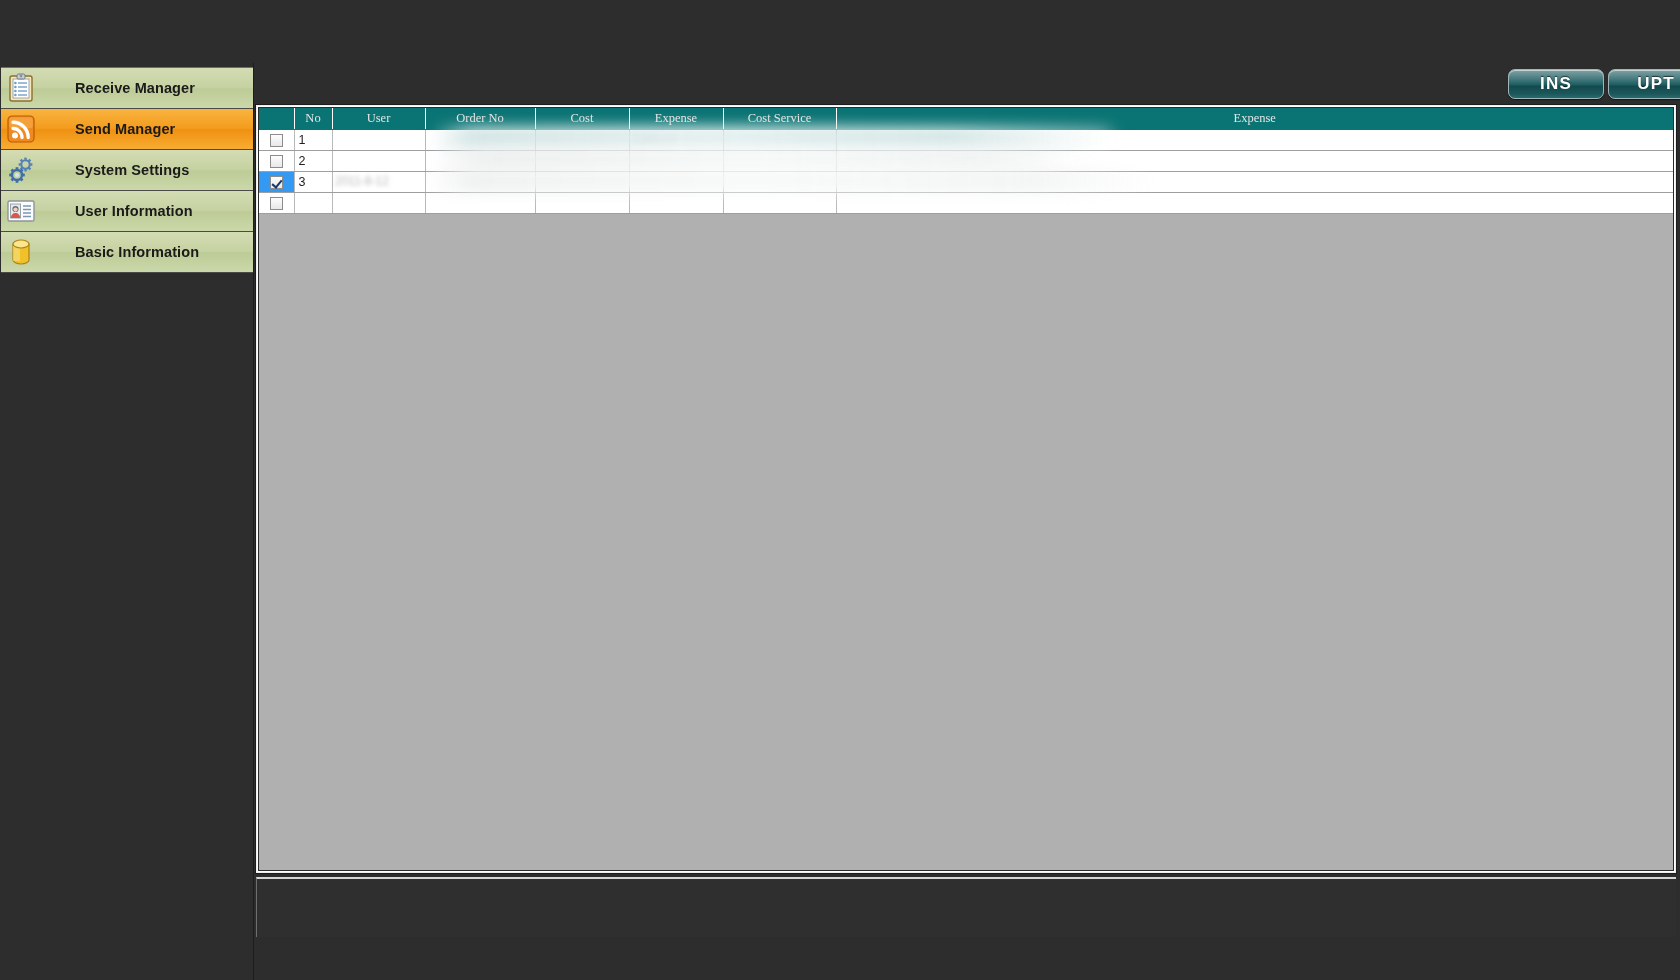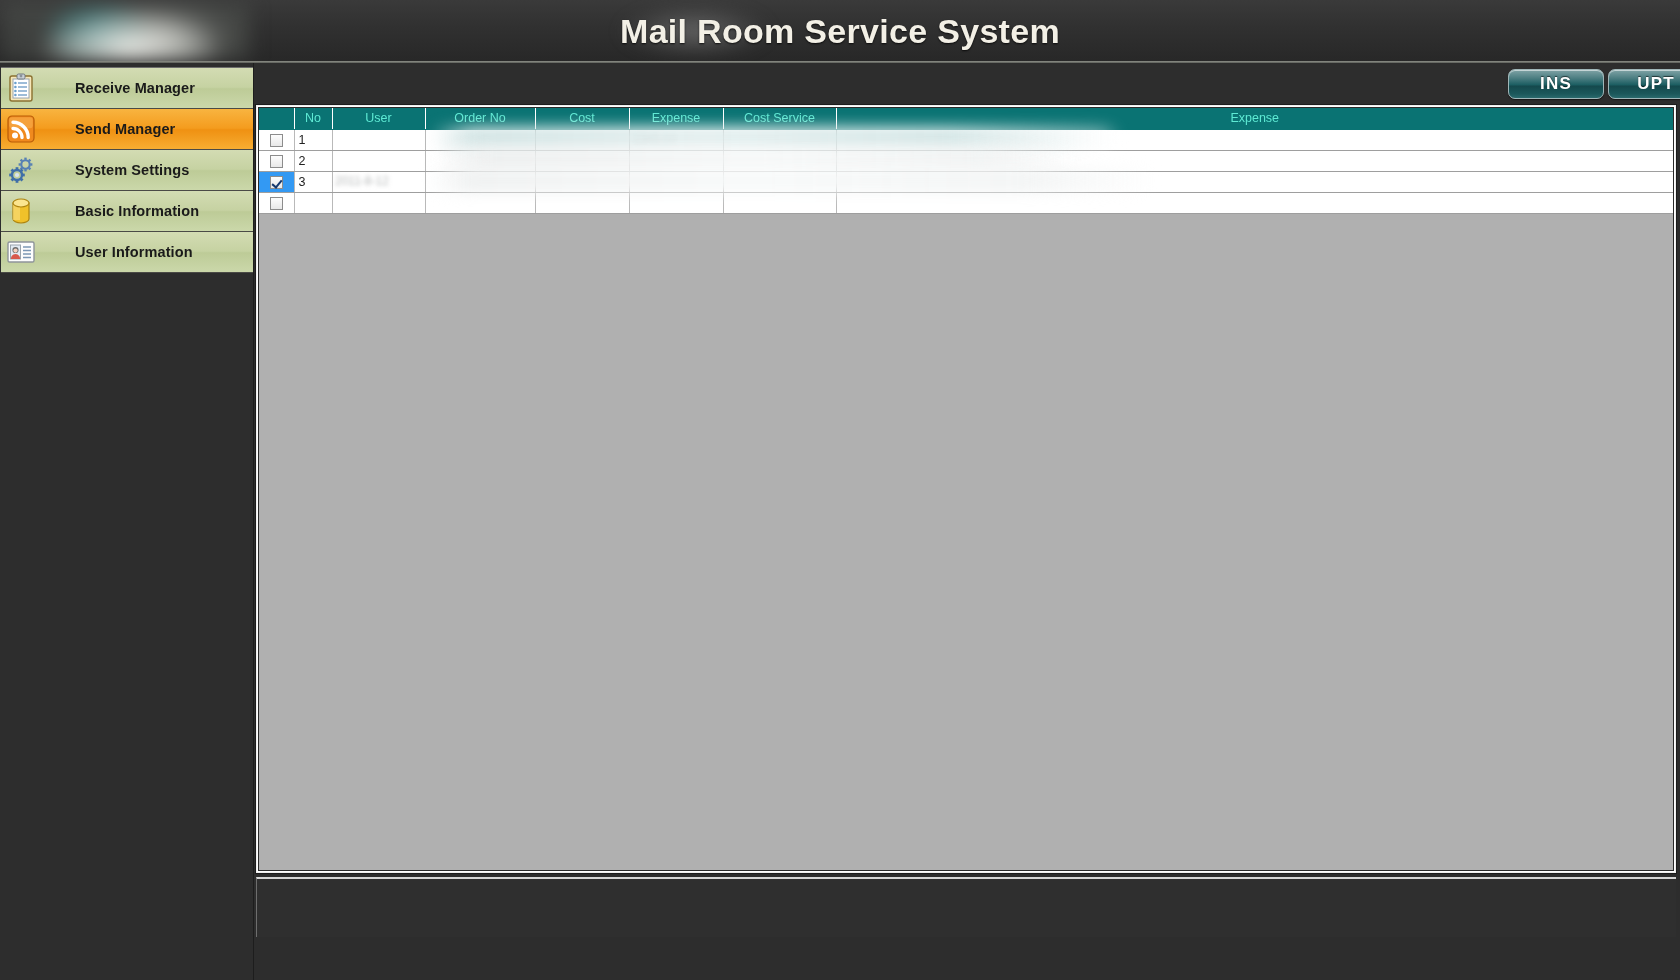--- a/index.html
+++ b/index.html
@@ -165,29 +165,29 @@
     overflow: hidden;
   }
   table.grid {
     width: 1414px;
     border-collapse: collapse;
     table-layout: fixed;
     background: #ffffff;
   }
   table.grid thead th {
     background: #0a7373;
-    color: #5eead4;
+    color: #e5e5e5;
     font-size: 12.5px;
     font-weight: normal;
     height: 21px;
     border-right: 1px solid #ffffff;
     border-bottom: 1px solid #0a7373;
     padding: 0 2px;
     white-space: nowrap;
-    font-family: Liberation Sans, sans-serif;
+    font-family: Liberation Serif, serif;
   }
   table.grid thead th.chk-col { border-right: 1px solid #ffffff; }
   table.grid thead th:last-child { border-right: none; }
 
   table.grid tbody td {
     height: 21px;
     font-size: 12.5px;
     color: #222;
     border-right: 1px solid #b9b9b9;
     border-bottom: 1px solid #9e9e9e;
@@ -295,26 +295,20 @@
     left: 0; top: 874px;
     width: 1426px; height: 43px;
     background: #2d2d2d;
   }
 </style>
 </head>
 <body>
 
 <div id="app">
 
-  <div class="banner">
-    <div class="banner-logo"></div>
-    <div class="banner-glow"></div>
-    <div class="banner-title">Mail Room Service System</div>
-    <div class="banner-bottom-edge"></div>
-  </div>
 
   <div class="sidebar">
     <div class="nav-list">
 
       <div class="nav-item">
         <span class="nav-icon">
           <svg width="32" height="32" viewBox="0 0 32 32">
             <rect x="5" y="4" width="22" height="25" rx="2" fill="#f6e7b8" stroke="#8a7030" stroke-width="1.4"></rect>
             <rect x="8" y="7" width="16" height="19" fill="#ffffff" stroke="#9aa6b0" stroke-width="1"></rect>
             <rect x="12" y="2" width="8" height="5" rx="1.5" fill="#c9cfd6" stroke="#6f7880" stroke-width="1"></rect>
@@ -381,45 +375,45 @@
             <circle cx="12" cy="21" r="2.1" fill="#d7e3f2"></circle>
           </svg>
         </span>
         <span class="nav-label">System Settings</span>
       </div>
 
 
       <div class="nav-item">
         <span class="nav-icon">
           <svg width="32" height="32" viewBox="0 0 32 32">
-            <path d="M8 8 h16 v16 a8 4 0 0 1 -16 0 z" fill="#f0c12a" stroke="#ad8410" stroke-width="1.2"></path>
-            <rect x="8" y="8" width="7" height="17" fill="#f8dd7c" opacity="0.65"></rect>
-            <ellipse cx="16" cy="8" rx="8" ry="4" fill="#fbe58f" stroke="#ad8410" stroke-width="1.2"></ellipse>
-          </svg>
-        </span>
-        <span class="nav-label">Basic Information</span>
-      </div>
-
-      <div class="nav-item">
-        <span class="nav-icon">
-          <svg width="32" height="32" viewBox="0 0 32 32">
             <rect x="3" y="6" width="26" height="20" rx="1.6" fill="#fdfdfd" stroke="#8e949a" stroke-width="1.4"></rect>
             <rect x="5.5" y="9" width="10" height="14" fill="#e2eaf2" stroke="#9aa4ad" stroke-width="1"></rect>
             <circle cx="10.5" cy="14" r="3.1" fill="#6b6b6b"></circle>
             <path d="M5.9 23c0-3 2.1-5 4.6-5s4.6 2 4.6 5z" fill="#d8584b"></path>
             <circle cx="10.5" cy="14.6" r="2.1" fill="#f3cfbc"></circle>
             <g stroke="#7b97b5" stroke-width="1.5">
               <line x1="18" y1="11" x2="26" y2="11"></line>
               <line x1="18" y1="14.5" x2="26" y2="14.5"></line>
               <line x1="18" y1="18" x2="26" y2="18"></line>
               <line x1="18" y1="21.5" x2="26" y2="21.5"></line>
             </g>
           </svg>
         </span>
         <span class="nav-label">User Information</span>
+      </div>
+
+      <div class="nav-item">
+        <span class="nav-icon">
+          <svg width="32" height="32" viewBox="0 0 32 32">
+            <path d="M8 8 h16 v16 a8 4 0 0 1 -16 0 z" fill="#f0c12a" stroke="#ad8410" stroke-width="1.2"></path>
+            <rect x="8" y="8" width="7" height="17" fill="#f8dd7c" opacity="0.65"></rect>
+            <ellipse cx="16" cy="8" rx="8" ry="4" fill="#fbe58f" stroke="#ad8410" stroke-width="1.2"></ellipse>
+          </svg>
+        </span>
+        <span class="nav-label">Basic Information</span>
       </div>
 
     </div>
   </div>
 
   <div class="content">
 
     <div class="toolbar">
       <div class="btn" id="btn-ins">INS</div>
       <div class="btn" id="btn-upt">UPT</div>

